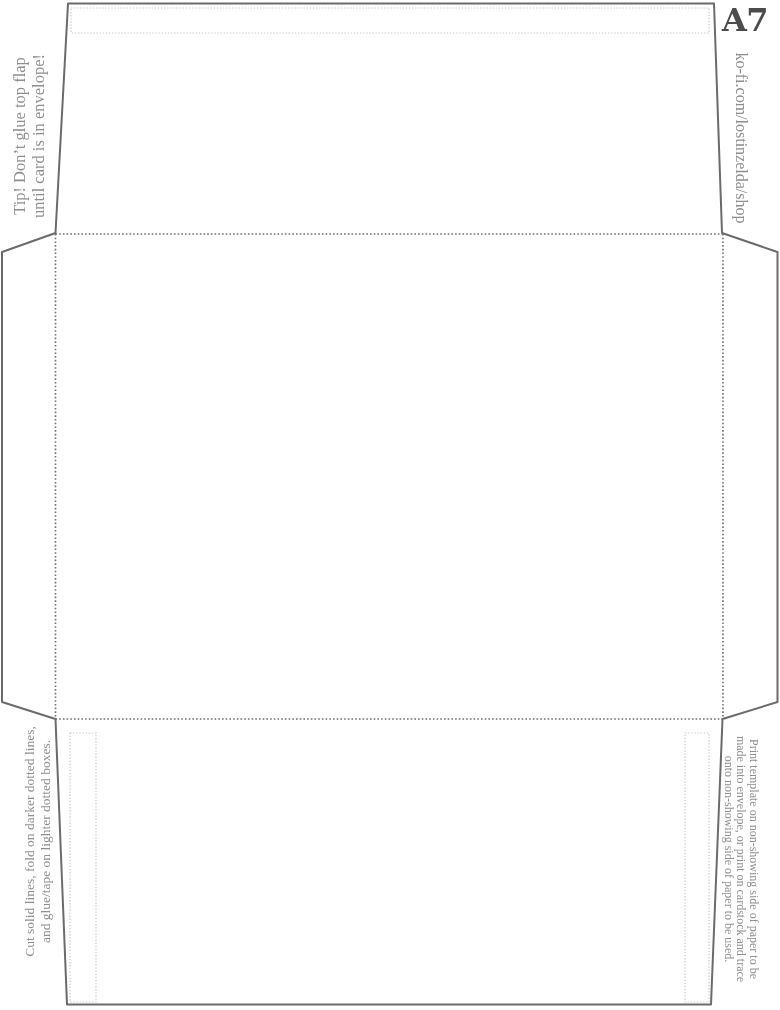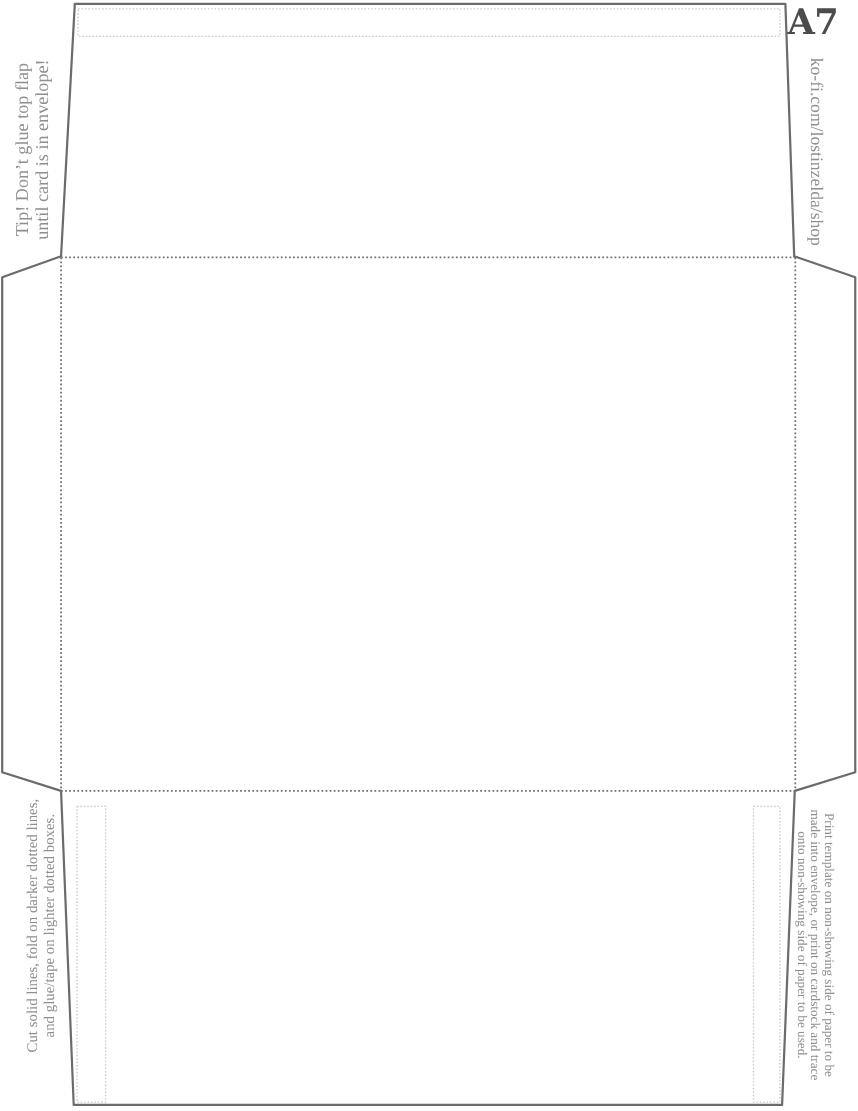--- a/index.html
+++ b/index.html
@@ -78,21 +78,21 @@
   }
   .format-label{
     position:absolute;
     left:716px;top:2px;
     width:52px;height:38px;
     font-family:"DejaVu Serif", serif;
     font-weight:600;
     font-size:32px;line-height:36px;
     letter-spacing:-0.5px;
     color:var(--format-text);
-    text-align:left;
+    text-align:right;
   }
 </style>
 </head>
 <body>
 
 <div class="canvas">
 
   <svg class="template-svg" viewBox="0 0 780 1010" aria-hidden="true">
 
     <polygon class="cut" points="68,3.5 714,3.5 722,233 777.5,252 777.5,702 722.5,719 711,1004.5 67,1004.5 55.5,719 2,702 2,252 55.5,233"></polygon>

